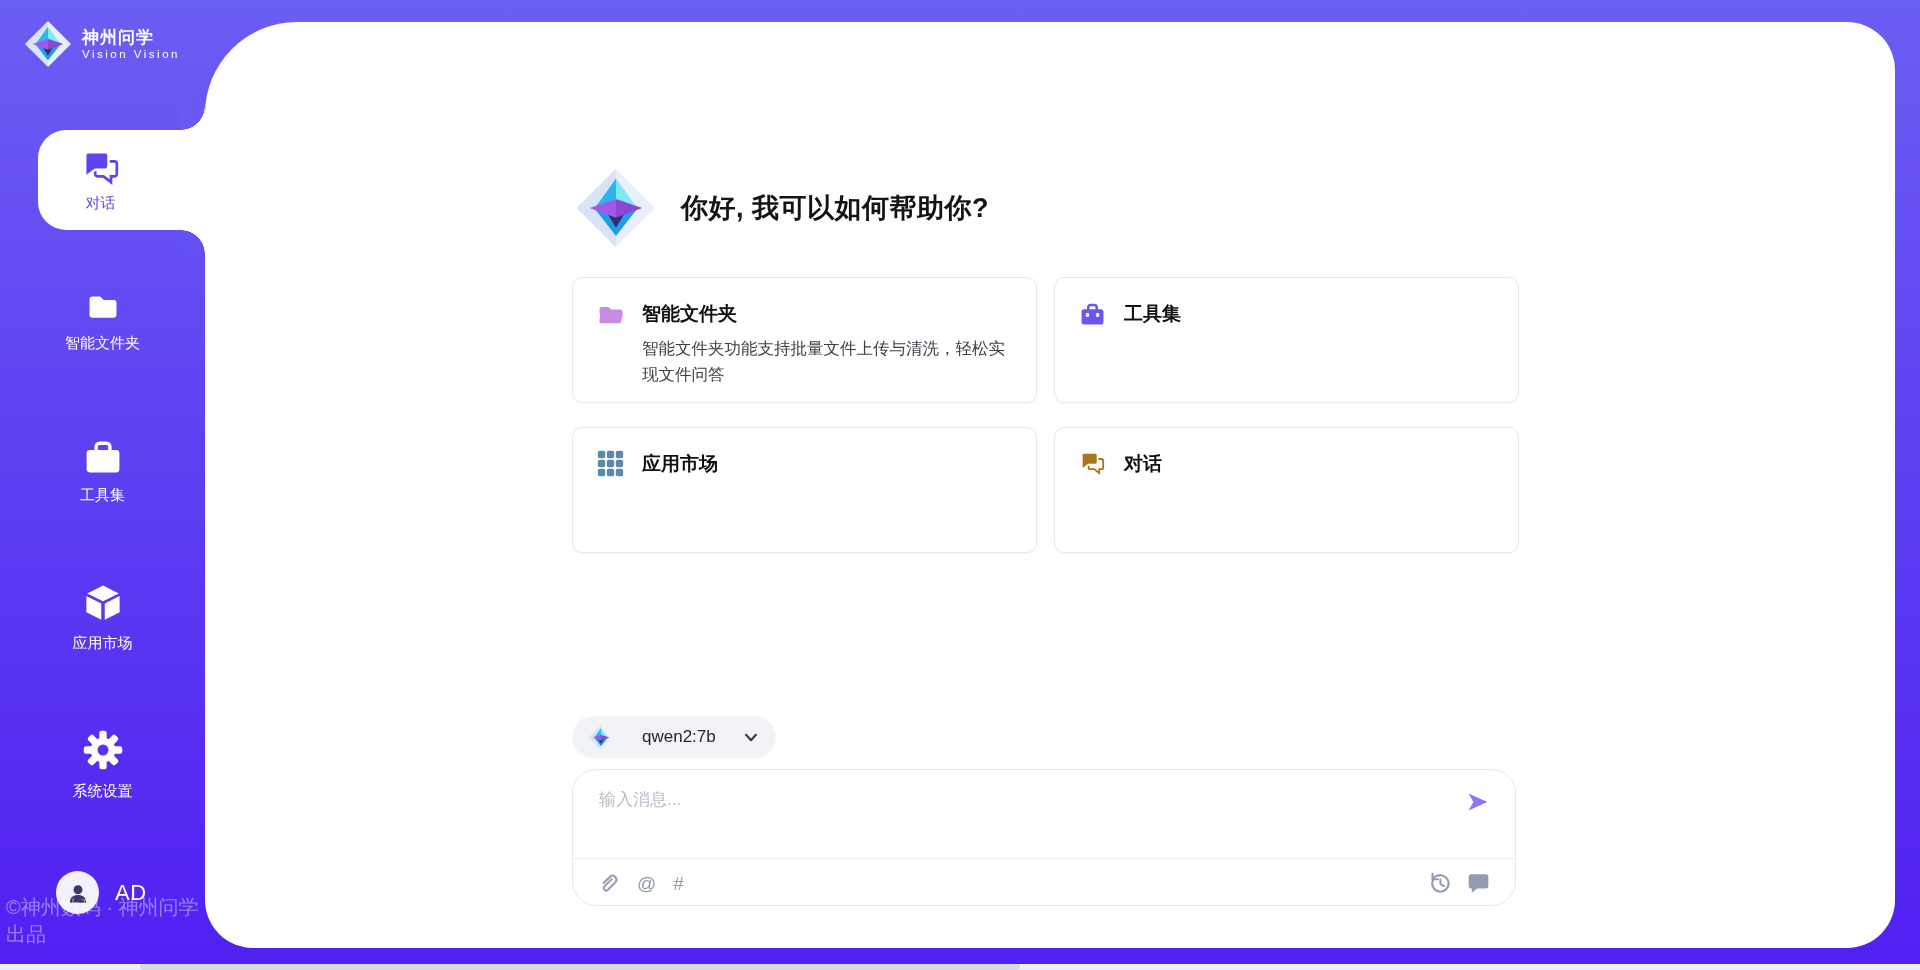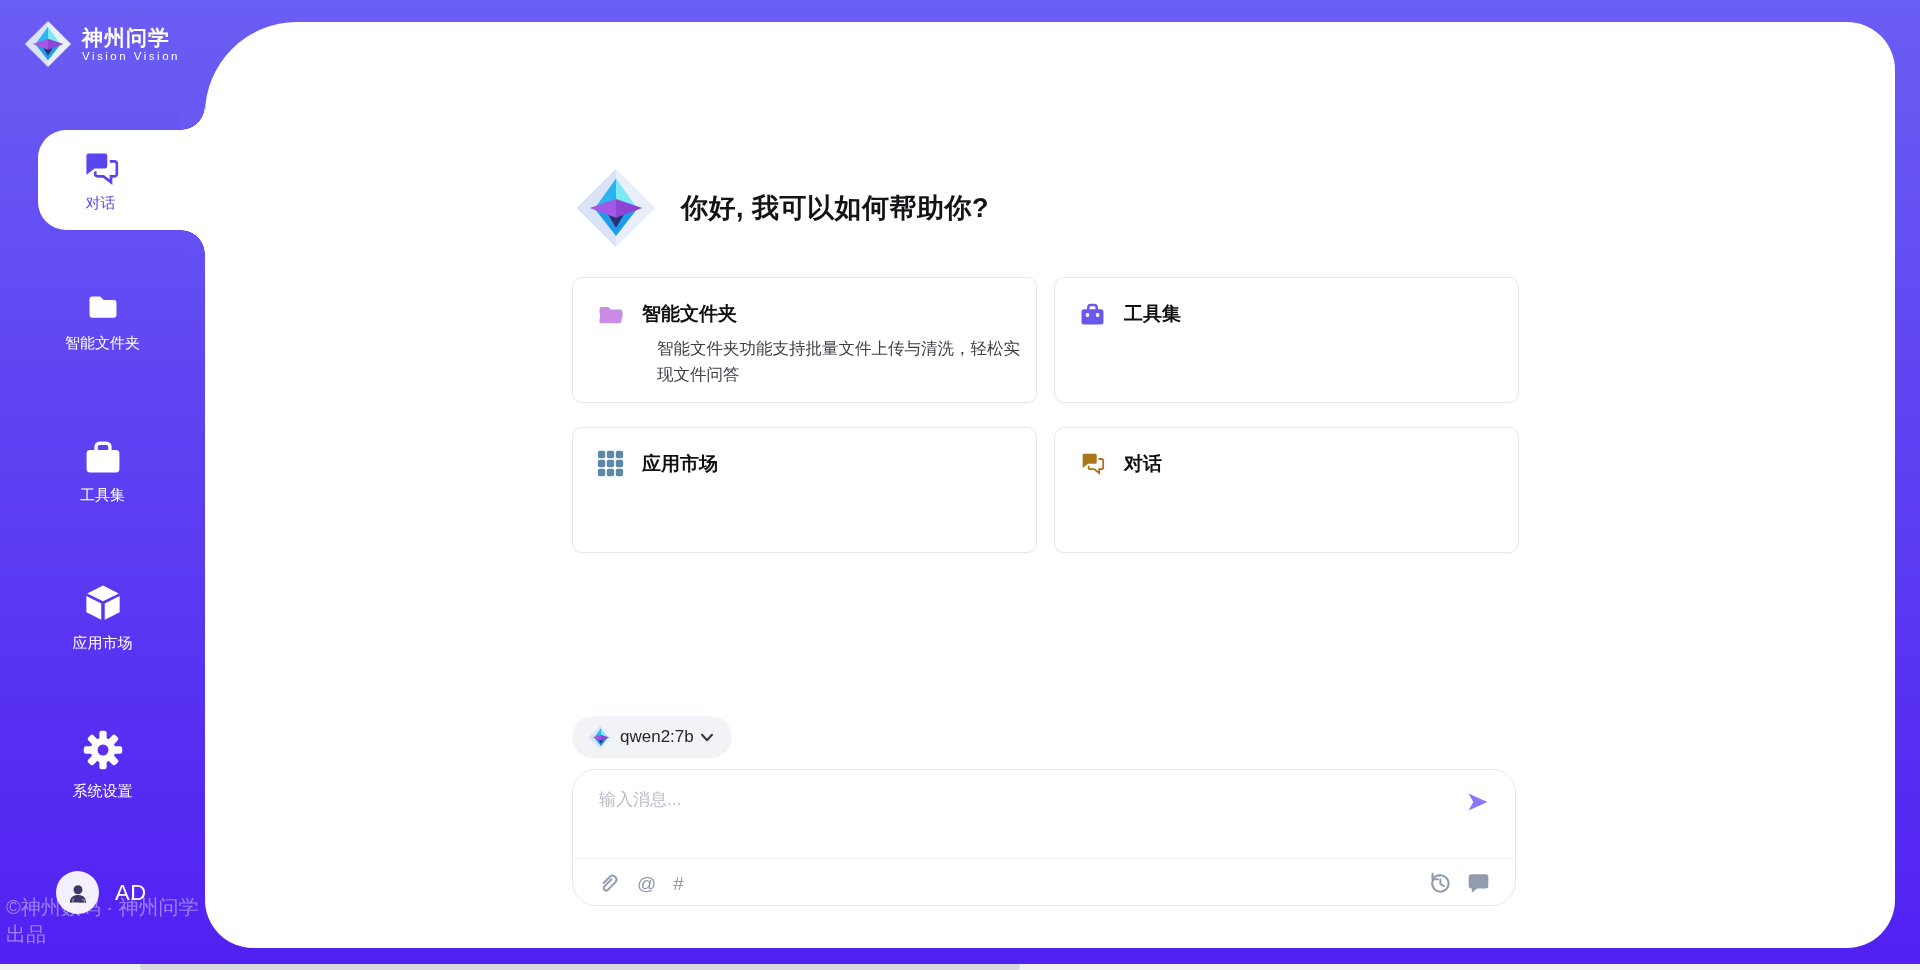--- a/index.html
+++ b/index.html
@@ -16,21 +16,21 @@
     border-radius:92px 48px 48px 48px;
   }
   
   .hscroll { position:absolute; left:0; right:0; bottom:0; height:6px; background:#eef0f2; }
   .hscroll .thumb { position:absolute; left:140px; width:880px; top:0; bottom:0; background:#d7d9de; border-radius:3px; }
 
   
   .sidebar { position:absolute; left:0; top:0; width:205px; height:970px; }
   .brand { position:absolute; left:24px; top:20px; display:flex; align-items:center; gap:10px; }
   .brand svg { width:48px; height:48px; }
-  .brand-name { color:#fff; font-size:21px; font-weight:bold; letter-spacing:1px; line-height:1.15; }
+  .brand-name { color:#fff; font-size:17px; font-weight:bold; letter-spacing:1px; line-height:1.15; }
   .brand-sub { color:#fff; font-size:11.5px; letter-spacing:2.5px; }
 
   .nav-item { position:absolute; left:0; width:205px; display:flex; flex-direction:column; align-items:center; gap:10px; cursor:pointer; }
   .nav-item svg { width:42px; height:40px; color:#fff; }
   .nav-label { color:#fff; font-size:15px; }
 
   .nav-active {
     position:absolute; left:38px; top:130px; width:167px; height:100px;
     background:#fff; border-radius:28px 0 0 28px;
     display:flex; flex-direction:column; align-items:center; justify-content:center;
@@ -54,26 +54,26 @@
   .greeting-title { font-size:27px; font-weight:bold; color:#141418; letter-spacing:.5px; }
 
   .cards { position:absolute; left:367px; top:255px; display:grid; grid-template-columns:465px 465px; gap:24px 17px; }
   .card {
     height:126px; background:#fff; border:1px solid #e8e8f0; border-radius:10px;
     padding:22px 24px 0 24px; cursor:pointer; box-shadow:0 1px 2px rgba(20,20,60,.03);
   }
   .card-head { display:flex; align-items:center; gap:18px; }
   .card-head svg { width:27px; height:27px; flex:none; }
   .card-title { font-size:19px; font-weight:bold; color:#101014; }
-  .card-desc { margin:8px 0 0 60px; width:375px; font-size:16.5px; line-height:26px; color:#3e3e46; }
+  .card-desc { margin:8px 0 0 45px; width:375px; font-size:16.5px; line-height:26px; color:#3e3e46; }
 
   .model-pill {
     position:absolute; left:367px; top:694px; height:42px;
     background:#f2f3f6; border-radius:21px; display:inline-flex; align-items:center;
-    gap:6px; padding:0 18px 0 16px; cursor:pointer;
+    gap:28px; padding:0 18px 0 16px; cursor:pointer;
   }
   .model-pill .mlogo { width:26px; height:27px; }
   .model-name { font-size:17px; color:#26262c; }
   .model-pill .chev { width:14px; height:9px; color:#3c3c44; }
 
   .composer {
     position:absolute; left:367px; top:747px; width:944px; height:137px;
     border:1.5px solid #e8e8f0; border-radius:24px; background:#fff;
   }
   .composer textarea {

